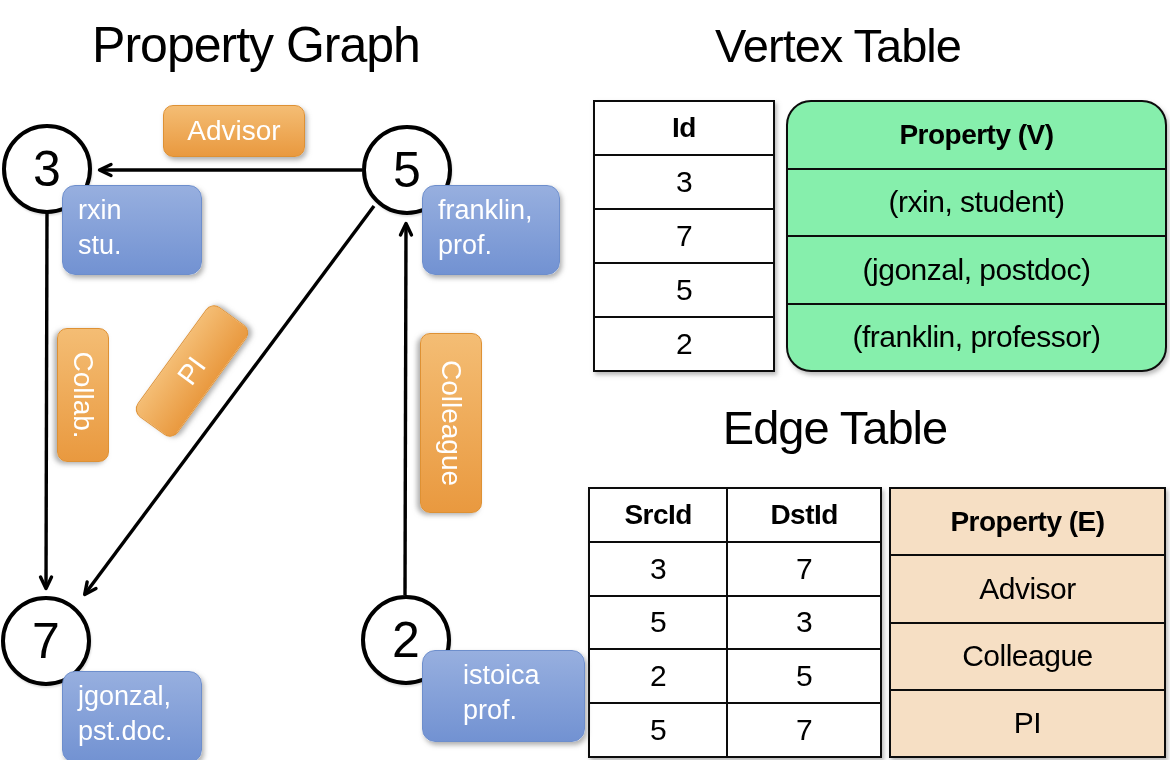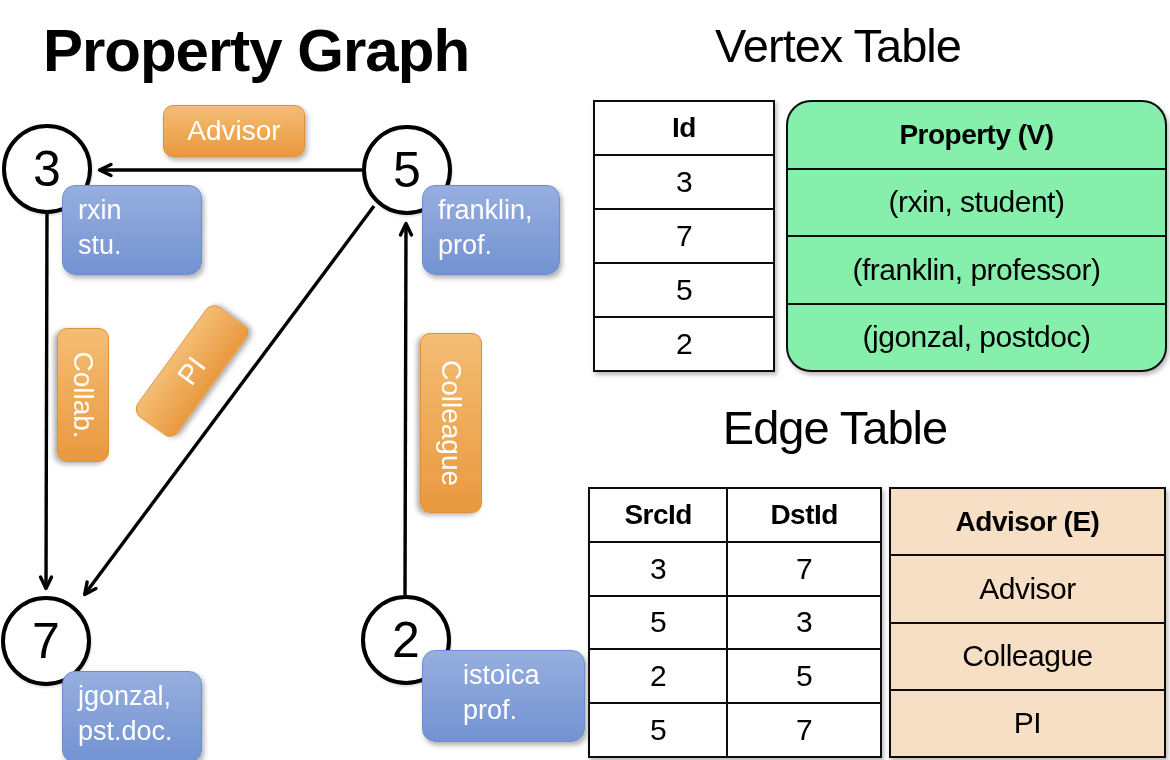--- a/index.html
+++ b/index.html
@@ -13,21 +13,21 @@
 
   
   .big-title {
     position: absolute;
     text-align: center;
     color: #000;
     font-weight: 400;
     letter-spacing: -1px;
     white-space: nowrap;
   }
-  #title-graph  { left: 0px;   top: 16px;  width: 512px; font-size: 60px; font-weight: bold; }
+  #title-graph  { left: 0px;   top: 16px;  width: 512px; font-size: 50px; }
   #title-vertex { left: 593px; top: 18px;  width: 490px; font-size: 47px; }
   #title-edge   { left: 590px; top: 400px; width: 490px; font-size: 47px; }
 
   
   #graph-svg { position: absolute; left: 0; top: 0; z-index: 1; }
   #graph-svg line { stroke: #000; stroke-width: 3.4px; }
 
   .node {
     position: absolute;
     width: 82px; height: 82px;
@@ -166,22 +166,22 @@
 <div class="subtable" id="vt-id">
   <div class="cell header">Id</div>
   <div class="cell">3</div>
   <div class="cell">7</div>
   <div class="cell">5</div>
   <div class="cell">2</div>
 </div>
 <div class="subtable" id="vt-prop">
   <div class="cell header">Property (V)</div>
   <div class="cell">(rxin, student)</div>
+  <div class="cell">(jgonzal, postdoc)</div>
   <div class="cell">(franklin, professor)</div>
-  <div class="cell">(jgonzal, postdoc)</div>
 </div>
 
 <div class="subtable" id="et-left">
   <div class="row">
     <div class="cell header c-src">SrcId</div>
     <div class="cell header c-dst">DstId</div>
   </div>
   <div class="row">
     <div class="cell c-src">3</div>
     <div class="cell c-dst">7</div>
@@ -193,17 +193,17 @@
   <div class="row">
     <div class="cell c-src">2</div>
     <div class="cell c-dst">5</div>
   </div>
   <div class="row">
     <div class="cell c-src">5</div>
     <div class="cell c-dst">7</div>
   </div>
 </div>
 <div class="subtable" id="et-prop">
-  <div class="cell header">Advisor (E)</div>
+  <div class="cell header">Property (E)</div>
   <div class="cell">Advisor</div>
   <div class="cell">Colleague</div>
   <div class="cell">PI</div>
 </div>
 
 </body></html>

